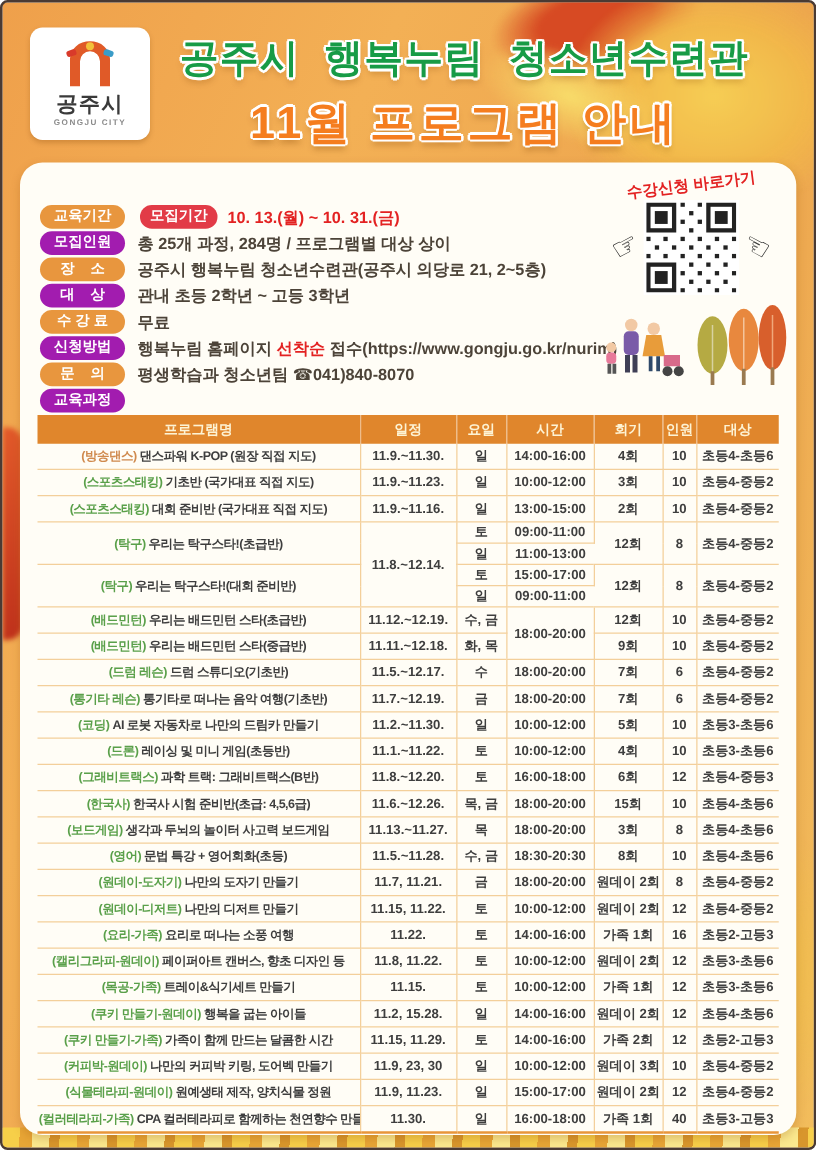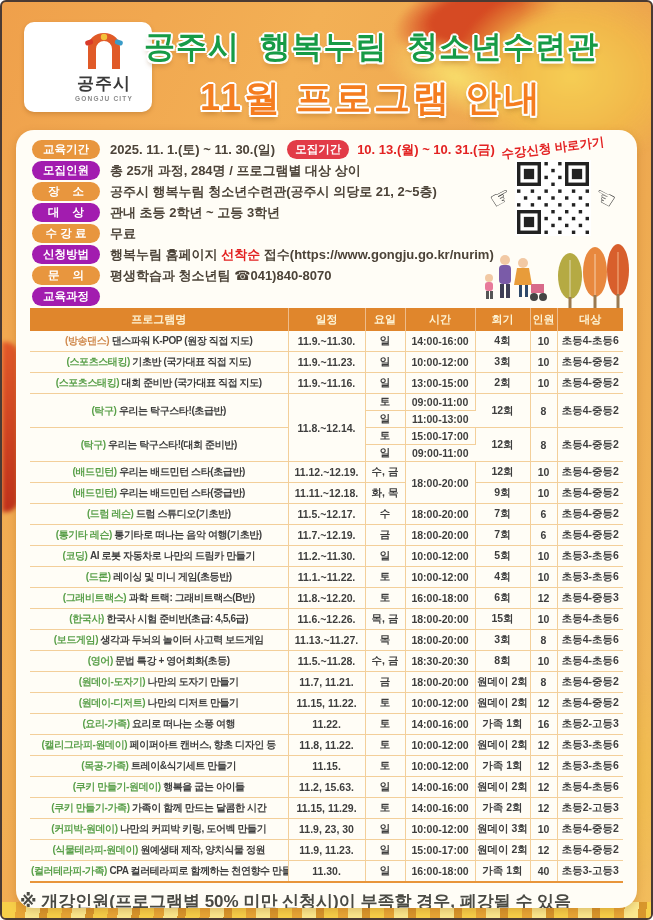--- a/index.html
+++ b/index.html
@@ -15,32 +15,32 @@
   .deco-wheat{top:40px;right:120px;width:150px;height:70px;border-radius:50%;
     background:radial-gradient(closest-side,#f8dc6a,transparent);transform:rotate(20deg);}
   .deco-leftplant{top:340px;left:0;width:16px;height:170px;border-radius:0 12px 12px 0;
     background:linear-gradient(#e25a2a,#c0321c);}
   .deco-goldright{bottom:20px;right:-30px;width:140px;height:240px;border-radius:50%;
     background:radial-gradient(closest-side,#f0c04a,transparent);}
   .rays{position:absolute;left:0;right:0;bottom:0;height:16px;z-index:0;filter:none;
     background:repeating-linear-gradient(93deg,#f7cf49 0 14px,#e8a636 14px 24px,#fbe98e 24px 38px,#d8962c 38px 46px);}
   
   .logo-box{position:absolute;left:22px;top:20px;width:96px;height:90px;background:#fff;border-radius:10px;
-    z-index:2;display:flex;flex-direction:column;align-items:center;justify-content:center;box-shadow:0 2px 4px rgba(120,60,0,.25);padding-left:32px;}
+    z-index:2;display:flex;flex-direction:column;align-items:center;justify-content:center;box-shadow:0 2px 4px rgba(120,60,0,.25);}
   .logo-city{font-size:17px;font-weight:800;color:#3a3a3a;letter-spacing:1px;margin-top:2px;}
   .logo-en{font-size:6.5px;letter-spacing:1.2px;color:#8a8a8a;font-weight:700;}
   .titles{position:absolute;left:102px;right:12px;top:0;text-align:center;z-index:2;}
   .t1{margin-top:24px;font-size:31px;font-weight:900;color:#179b46;letter-spacing:1px;white-space:nowrap;font-family:Liberation Mono, monospace;}
   .t2{margin-top:6px;font-size:36px;font-weight:700;color:#f57d1f;letter-spacing:3px;white-space:nowrap;text-align:center;}
   .t1,.t2{text-shadow:-2px 0 0 #fff,2px 0 0 #fff,0 -2px 0 #fff,0 2px 0 #fff,
     -1.5px -1.5px 0 #fff,1.5px -1.5px 0 #fff,-1.5px 1.5px 0 #fff,1.5px 1.5px 0 #fff,0 4px 5px rgba(120,60,0,.35);}
   
   .card{position:absolute;left:14px;top:128px;width:621px;height:778px;background:#fffdf6;border-radius:18px;
     z-index:1;box-shadow:0 3px 8px rgba(140,70,10,.25);overflow:hidden;}
-  .info-list{position:relative;padding:10px 16px 0 16px;}
+  .info-list{position:relative;padding:10px 16px 0 16px;margin-top:24px;}
   .row{display:flex;align-items:center;height:19px;margin-bottom:2px;}
   .pill{width:68px;height:19px;line-height:19px;border-radius:10px;color:#fff;font-size:11.5px;font-weight:700;
     text-align:center;white-space:pre;flex:none;}
   .pill.o{background:#e8963e}
   .pill.g{background:#a21caf}
   .pill.r{background:#e23b47;width:62px;margin:0 8px 0 12px;}
   .val{margin-left:10px;font-size:13px;font-weight:700;color:#4c4338;white-space:pre;}
   .red{color:#e32222;}
   
   .qr-block{position:absolute;right:14px;top:10px;width:140px;text-align:center;z-index:3;}
@@ -91,21 +91,20 @@
 
   <div class="titles">
     <div class="t1">공주시 행복누림 청소년수련관</div>
     <div class="t2">11월 프로그램 안내</div>
   </div>
 
   <div class="card">
     <div class="info-list">
       <div class="row">
         <span class="pill o">교육기간</span>
-        <span class="val">2025. 11. 1.(토) ~ 11. 30.(일)</span>
         <span class="pill r">모집기간</span>
         <span class="val red" style="margin-left:0">10. 13.(월) ~ 10. 31.(금)</span>
       </div>
       <div class="row">
         <span class="pill g">모집인원</span>
         <span class="val">총 25개 과정, 284명 / 프로그램별 대상 상이</span>
       </div>
       <div class="row">
         <span class="pill o">장    소</span>
         <span class="val">공주시 행복누림 청소년수련관(공주시 의당로 21, 2~5층)</span>
@@ -422,21 +421,21 @@
             <td class="prog"><span class="tag-g">(목공-가족)</span> 트레이&amp;식기세트 만들기</td>
             <td>11.15.</td>
             <td>토</td>
             <td>10:00-12:00</td>
             <td>가족 1회</td>
             <td>12</td>
             <td>초등3-초등6</td>
           </tr>
           <tr>
             <td class="prog"><span class="tag-g">(쿠키 만들기-원데이)</span> 행복을 굽는 아이들</td>
-            <td>11.2, 15.63.</td>
+            <td>11.2, 15.28.</td>
             <td>일</td>
             <td>14:00-16:00</td>
             <td>원데이 2회</td>
             <td>12</td>
             <td>초등4-초등6</td>
           </tr>
           <tr>
             <td class="prog"><span class="tag-g">(쿠키 만들기-가족)</span> 가족이 함께 만드는 달콤한 시간</td>
             <td>11.15, 11.29.</td>
             <td>토</td>

